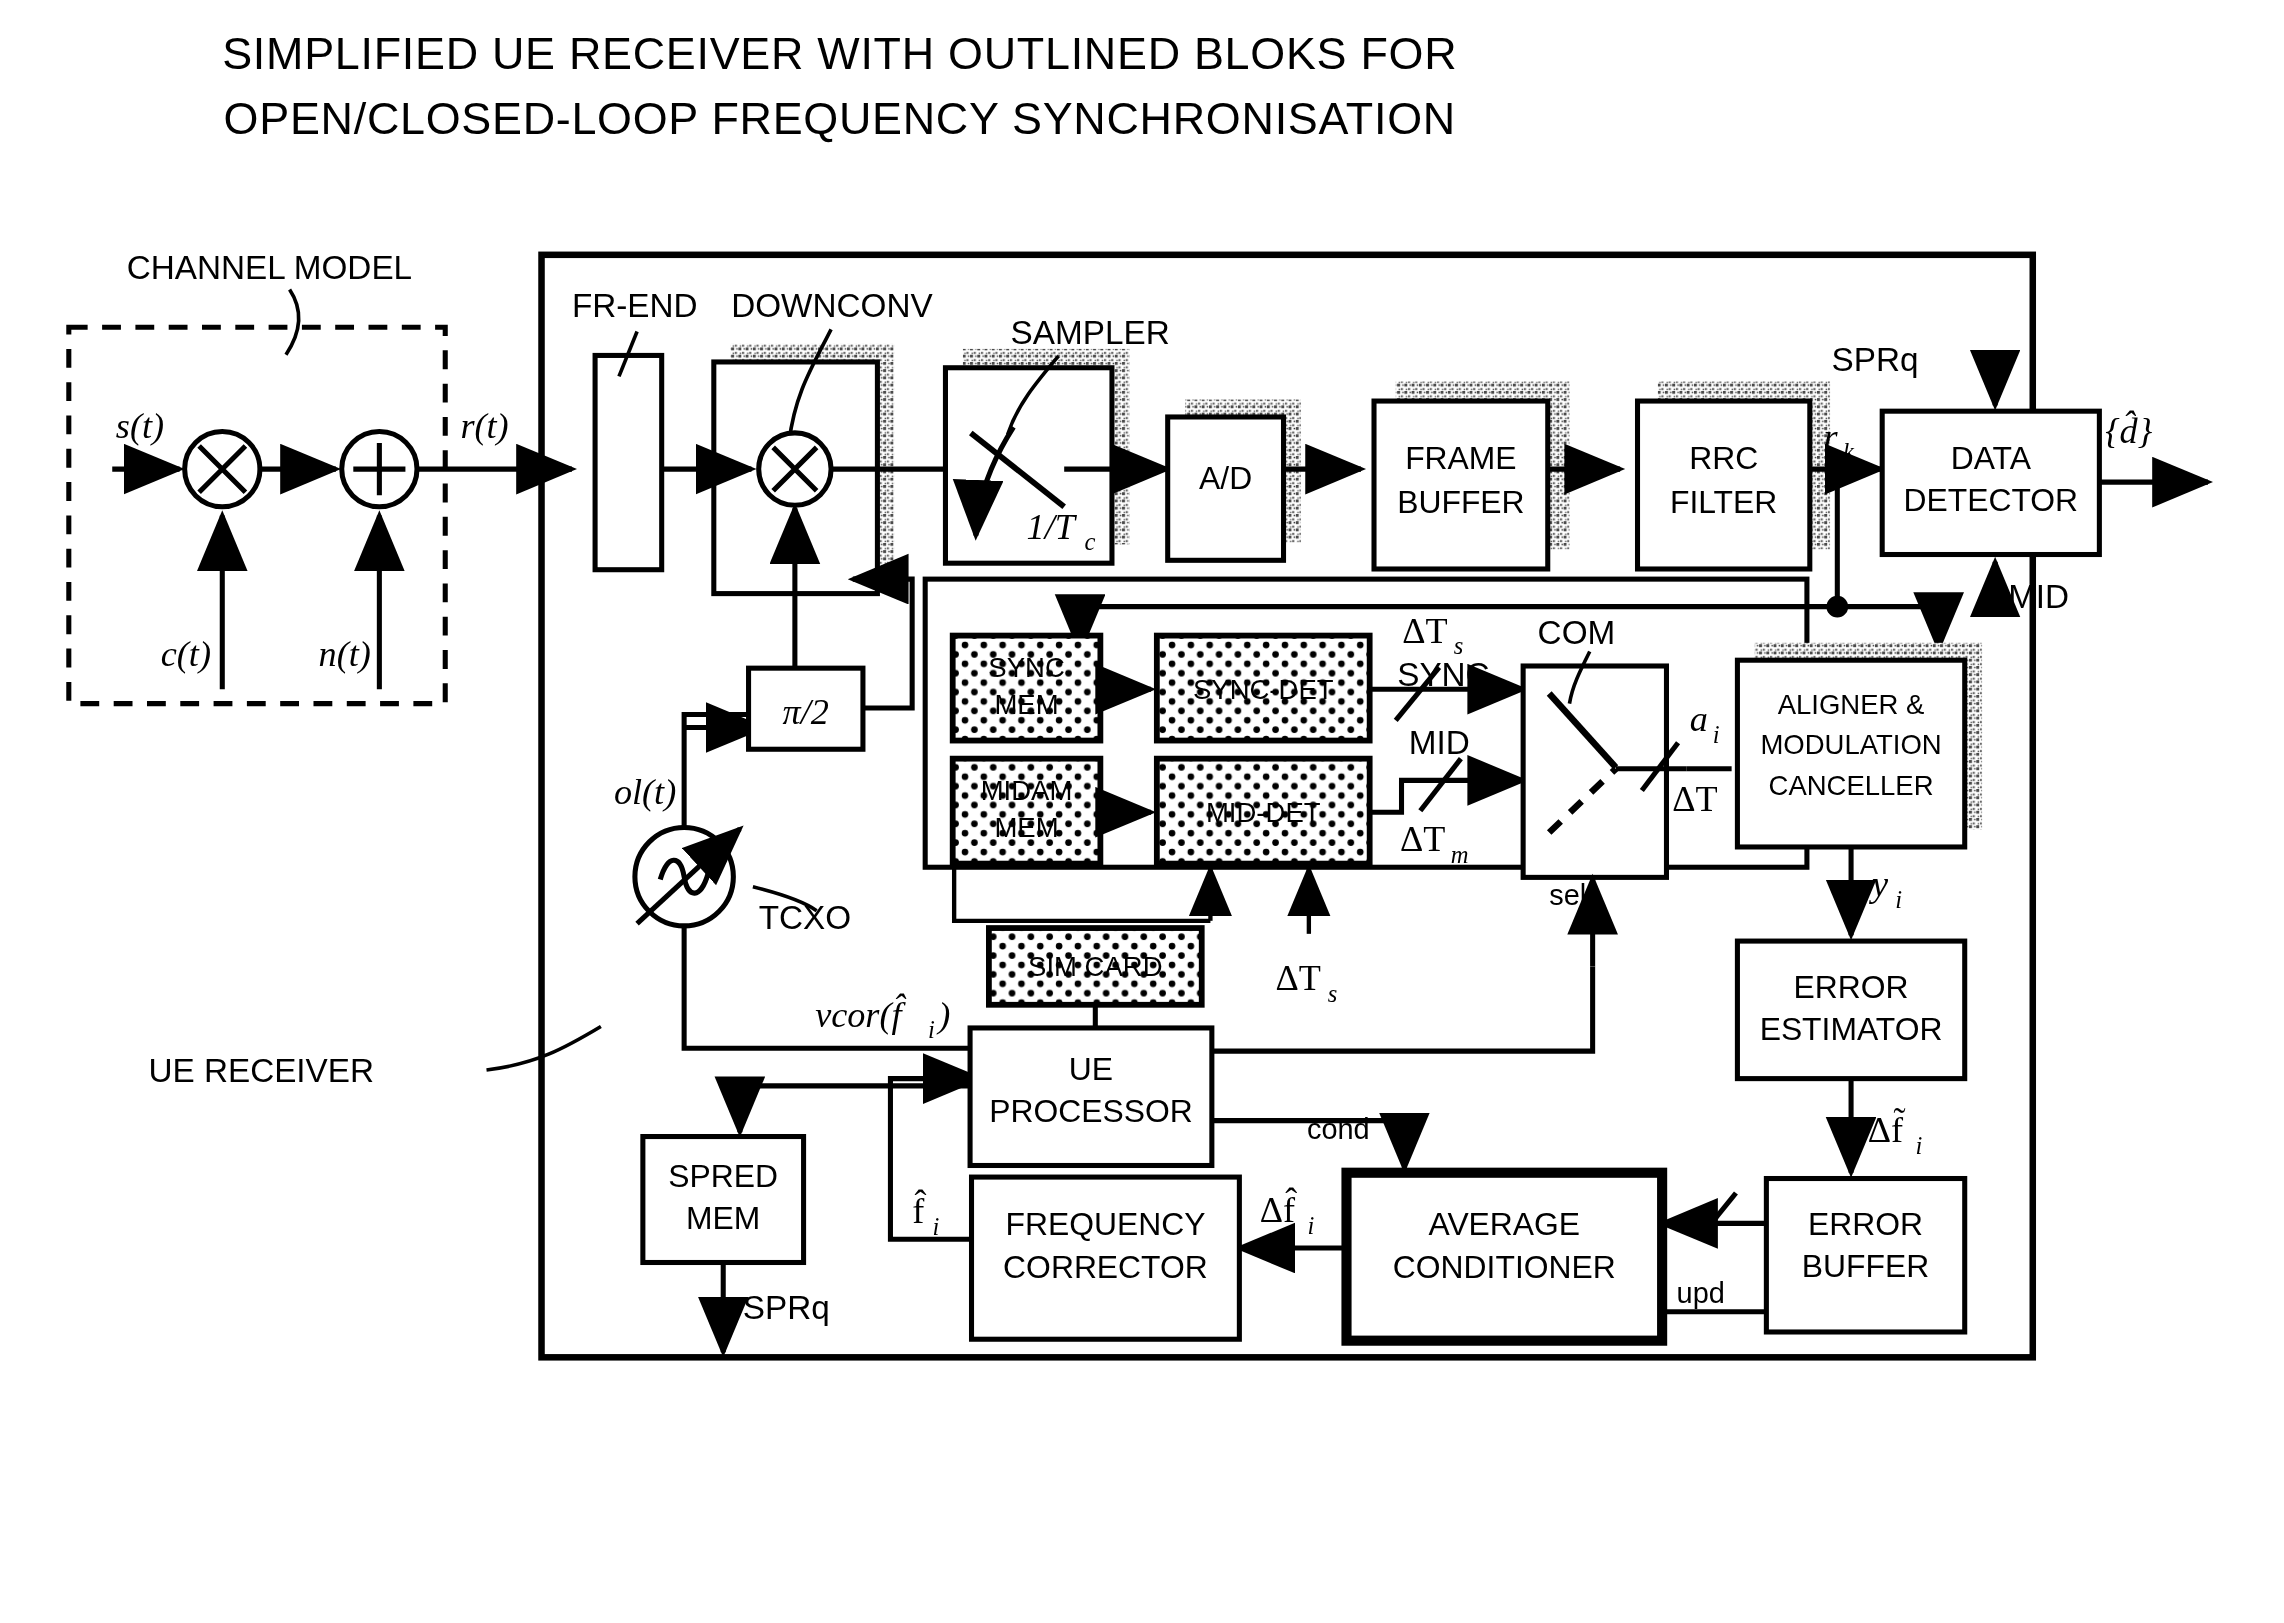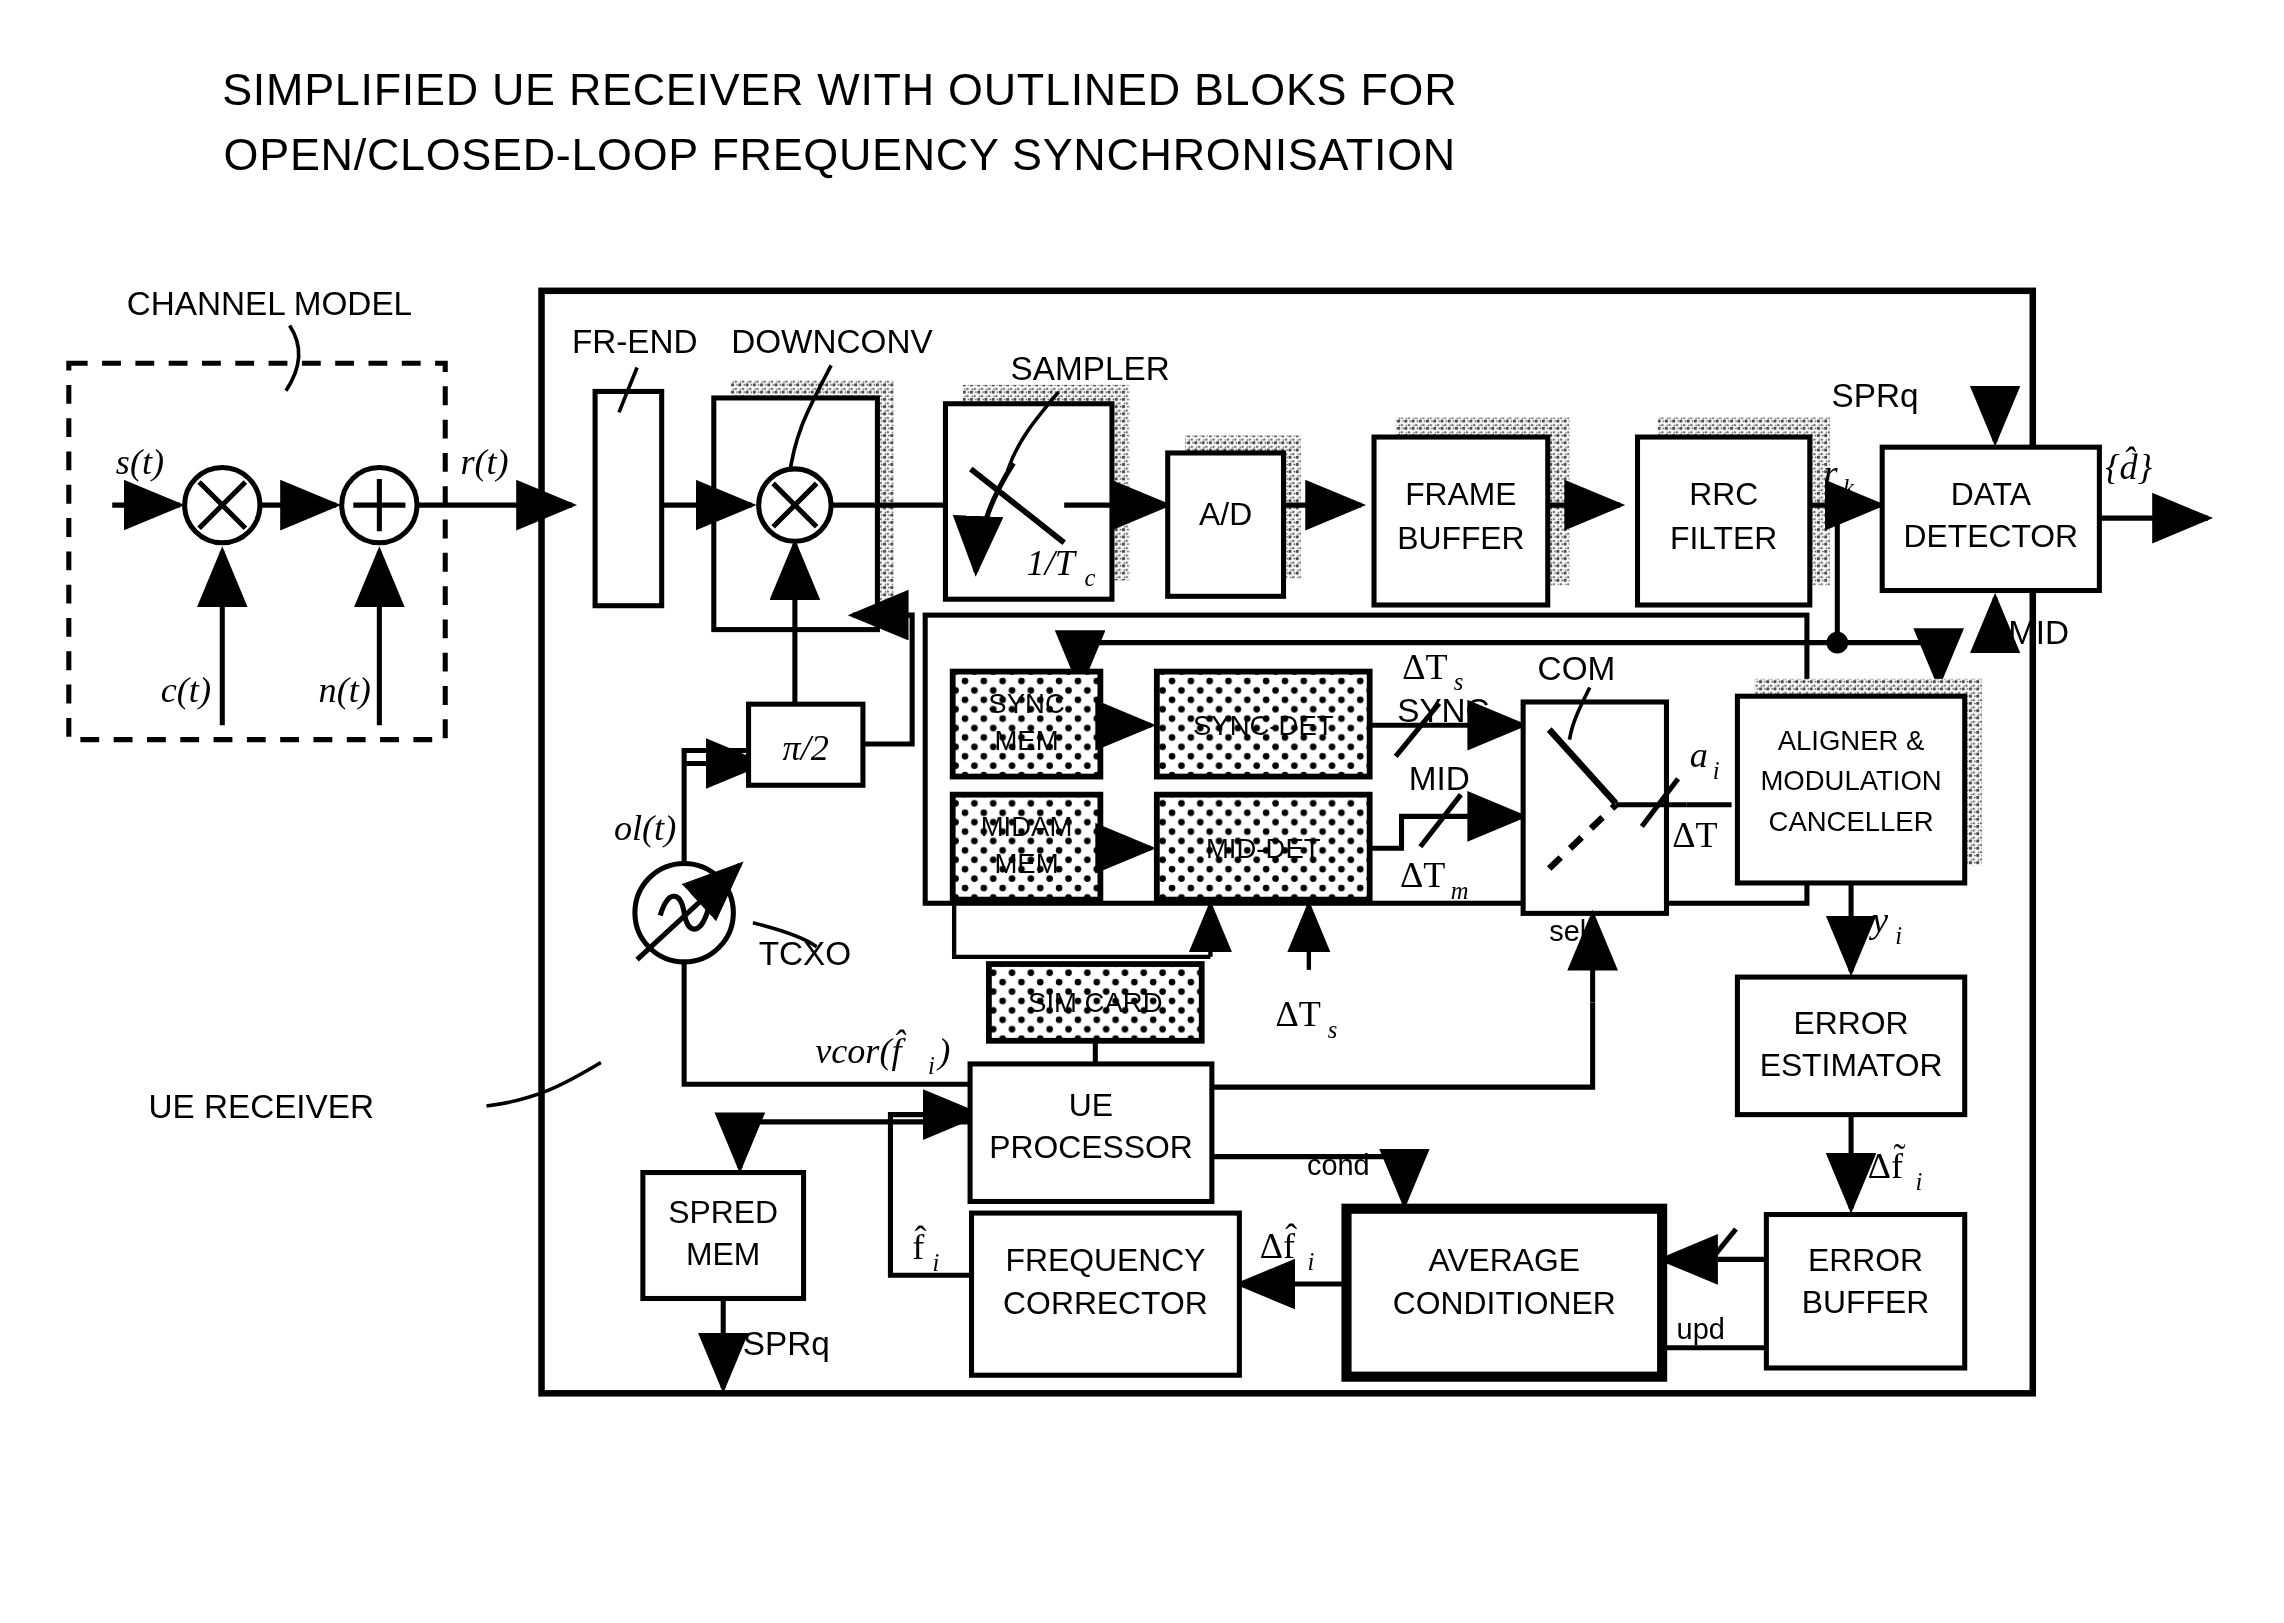--- a/index.html
+++ b/index.html
@@ -1,18 +1,18 @@
 <!DOCTYPE html>
 <html style="font-size:11.6px"><head>
 <meta charset="utf-8">
 <title>UE Receiver Block Diagram</title>
 <style>
   html,body{margin:0;padding:0;background:#fff;}
   body{width:2284px;height:1623px;font-family:"Liberation Sans",sans-serif;color:#000;overflow:hidden;}
-  #stage{position:relative;width:2284px;height:1352px;background:#fff;margin-top:36px;}
+  #stage{position:relative;width:2284px;height:1352px;background:#fff;}
   svg#diagram{position:absolute;left:0;top:0;width:2284px;height:1623px;}
   text{fill:#000;}
   .ttl{font-family:"Liberation Sans",sans-serif;font-size:62px;letter-spacing:1px;}
   .lbl{font-family:"Liberation Sans",sans-serif;font-size:46px;}
   .lbl-sm{font-family:"Liberation Sans",sans-serif;font-size:40px;}
   .blk{font-family:"Liberation Sans",sans-serif;font-size:44px;}
   .blk-sm{font-family:"Liberation Sans",sans-serif;font-size:38px;}
   .mth{font-family:"Liberation Serif",serif;font-style:italic;font-size:50px;}
   .mth-sm{font-family:"Liberation Serif",serif;font-style:italic;font-size:34px;}
   .mthu{font-family:"Liberation Serif",serif;font-size:50px;}

